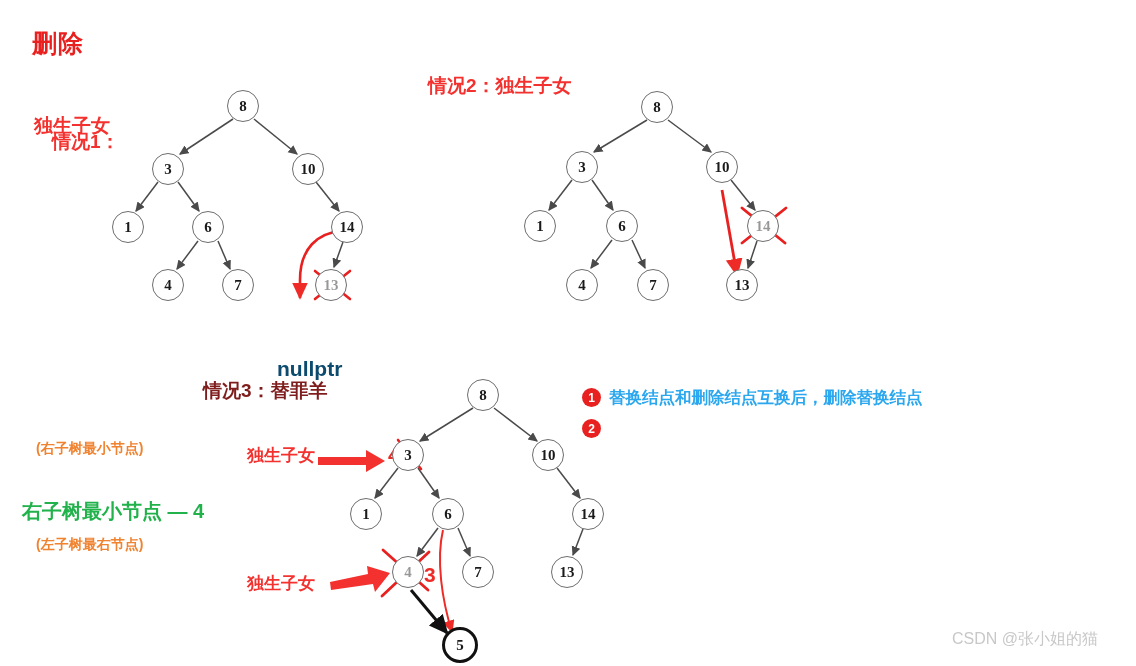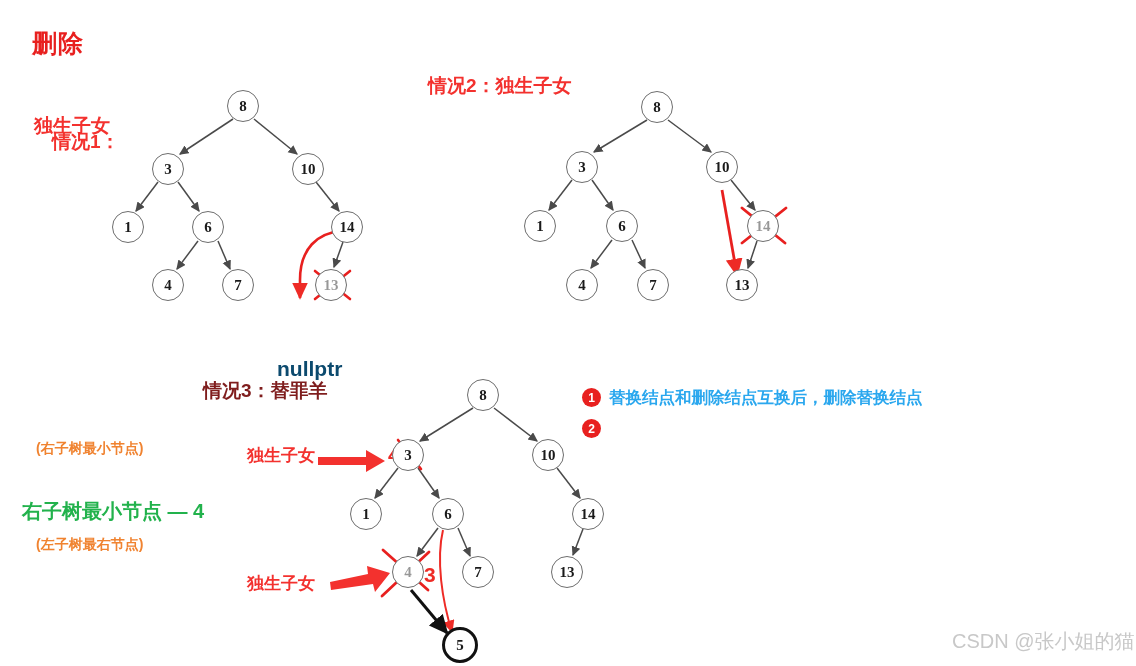--- a/index.html
+++ b/index.html
@@ -16,21 +16,21 @@
   .title-main{color:#e8201f;font-size:25px;letter-spacing:1px;}
   .case-red{color:#f3312e;font-size:19px;}
   .case-red2{color:#f3312e;font-size:19px;}
   .case-blue{color:#7f1d1d;font-size:19px;}
   .nullptr{color:#0c4a6e;font-size:21px;font-family:"Liberation Sans",sans-serif;margin-top:48px;}
   .green-line{color:#22b24c;font-size:20px;}
   .orange-line{color:#f08330;font-size:14px;}
   .blue-line{color:#2aa7ee;font-size:16.5px;}
   .label-red{color:#f3312e;font-size:17px;}
   .red-num{color:#ee2b26;font-size:21px;}
-  .watermark{color:#c8c8c8;font-size:20px;font-weight:normal;}
+  .watermark{color:#c8c8c8;font-size:16px;font-weight:normal;}
 
   .badge{
     position:absolute;width:19px;height:19px;border-radius:50%;
     background:#e8201f;color:#fff;font-size:12px;font-weight:bold;
     display:flex;align-items:center;justify-content:center;
     font-family:"Liberation Sans",sans-serif;
   }
 
   
   .node{

